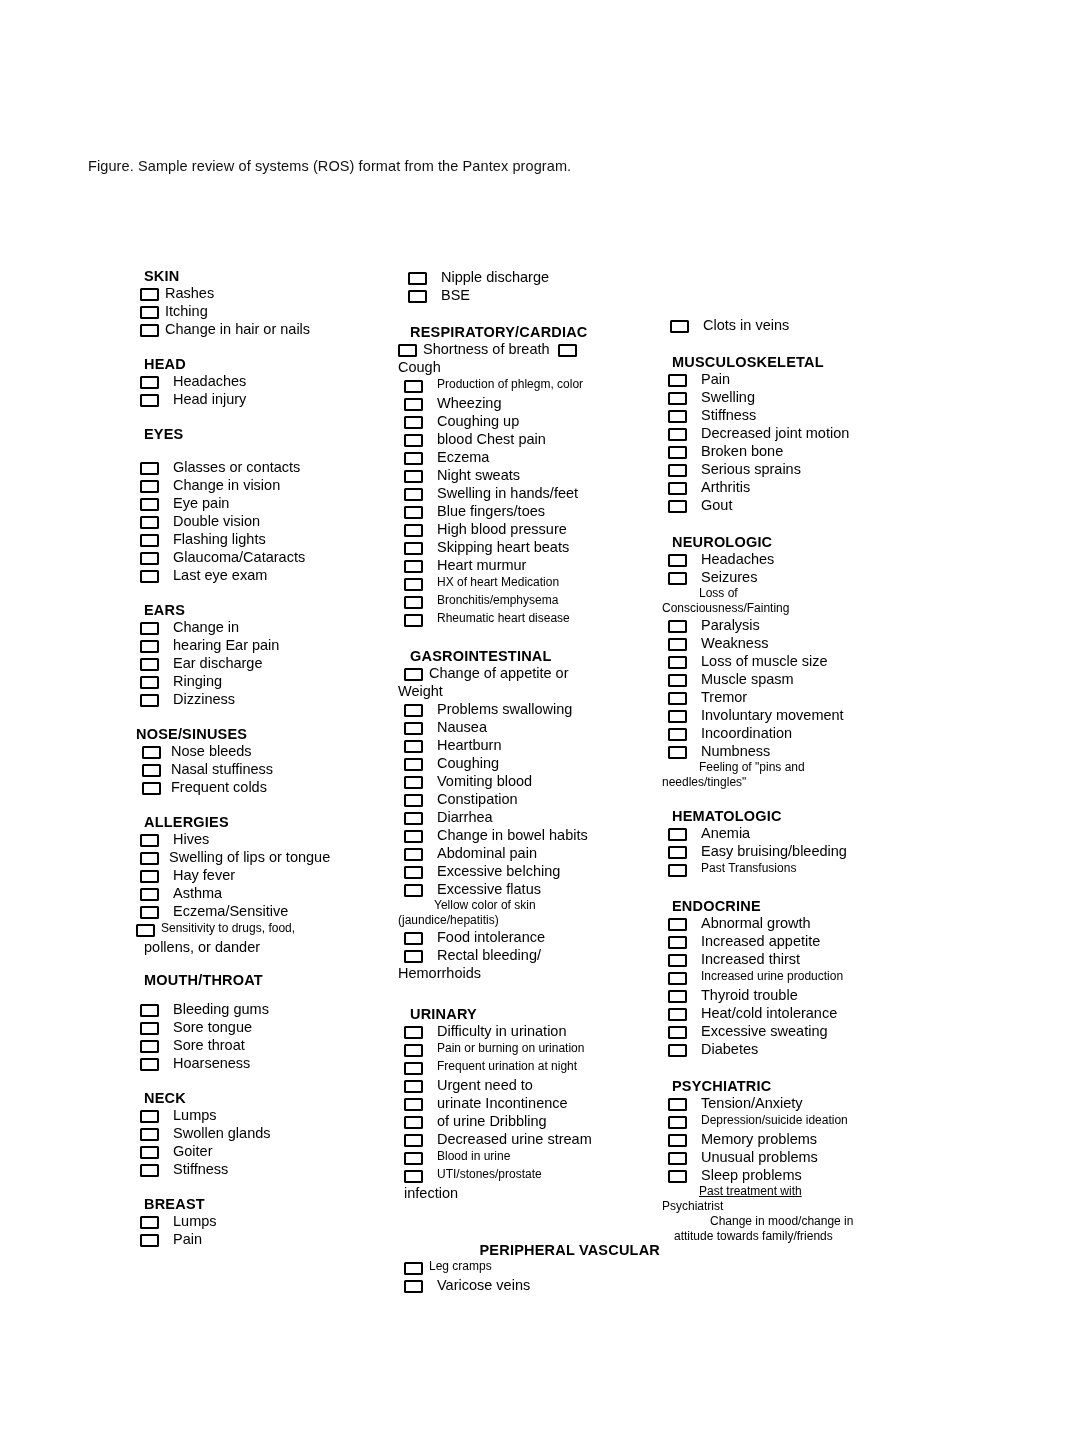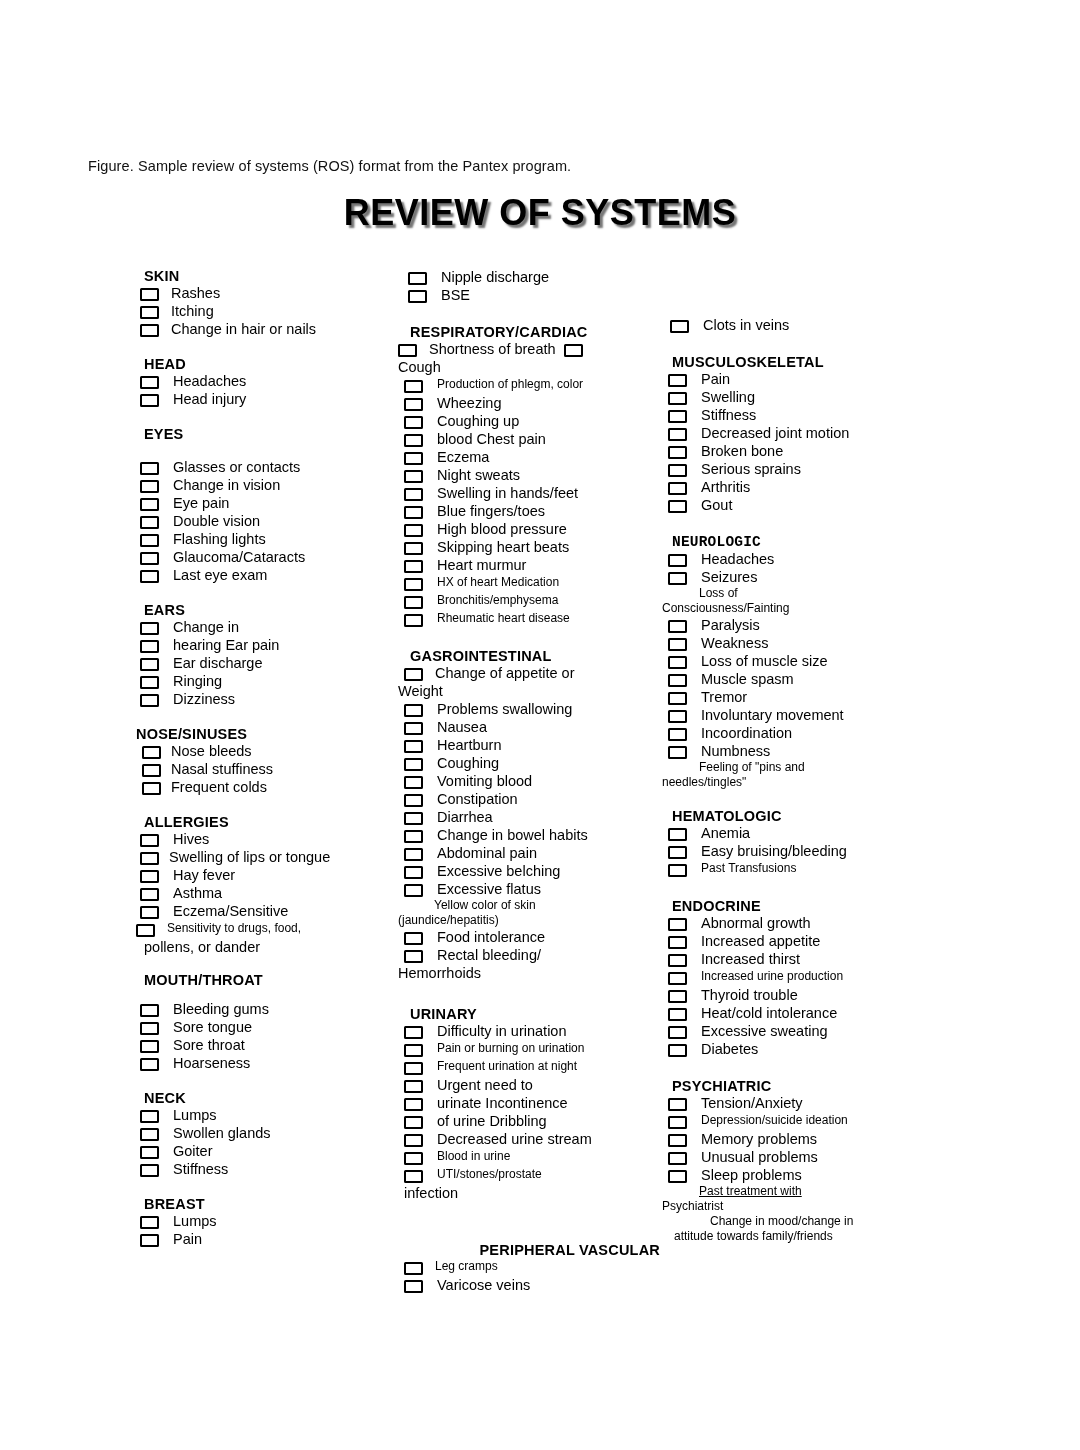--- a/index.html
+++ b/index.html
@@ -38,21 +38,21 @@
   .cb{
     flex:0 0 auto;width:15px;height:9px;
     border:2px solid #000;border-radius:1.5px;
     background:#fff;box-sizing:content-box;
     margin-top:4px;
   }
   .lbl{font-size:14.5px;line-height:18px;}
   .lbl.sm{font-size:12px;line-height:16px;}
 
   
-  .g6 .lbl{margin-left:12px;text-align:right;}
+  .g6 .lbl{margin-left:6px;text-align:right;}
   .g10 .lbl{margin-left:10px;}
   .g14 .lbl{margin-left:14px;}
 
   
   .x0{margin-left:0px;}
   .x4{margin-left:4px;}
   .x6{margin-left:6px;}
   .x8{margin-left:8px;margin-top:48px;}
   .x10{margin-left:10px;}
 
@@ -80,21 +80,20 @@
   .r2{width:188px;}
   .sp-sig{height:6px;}
 </style>
 </head>
 <body>
 
 <div class="page">
 
   <div class="caption">Figure. Sample review of systems (ROS) format from the Pantex program.</div>
 
-  <div class="doc-title">REVIEW OF SYSTEMS</div>
 
   <div class="cols">
 
     <div class="col col1">
 
       <div class="sec ind">SKIN</div>
       <div class="row g6 x4">
           <span class="cb"></span>
           <span class="lbl">Rashes</span>
         </div>
@@ -494,21 +493,21 @@
       <div class="row g14 x6">
           <span class="cb"></span>
           <span class="lbl">Arthritis</span>
         </div>
       <div class="row g14 x6">
           <span class="cb"></span>
           <span class="lbl">Gout</span>
         </div>
 
       <div class="sp20"></div>
-      <div class="sec ind2" style="padding-left:10px;font-family:Liberation Mono, monospace;">NEUROLOGIC</div>
+      <div class="sec ind2" style="padding-left:10px;">NEUROLOGIC</div>
       <div class="row g14 x6">
           <span class="cb"></span>
           <span class="lbl">Headaches</span>
         </div>
       <div class="row g14 x6">
           <span class="cb"></span>
           <span class="lbl">Seizures</span>
         </div>
       <div class="cont sm" style="padding-left:37px;">Loss of</div>
       <div class="cont sm" style="padding-left:0px;">Consciousness/Fainting</div>

